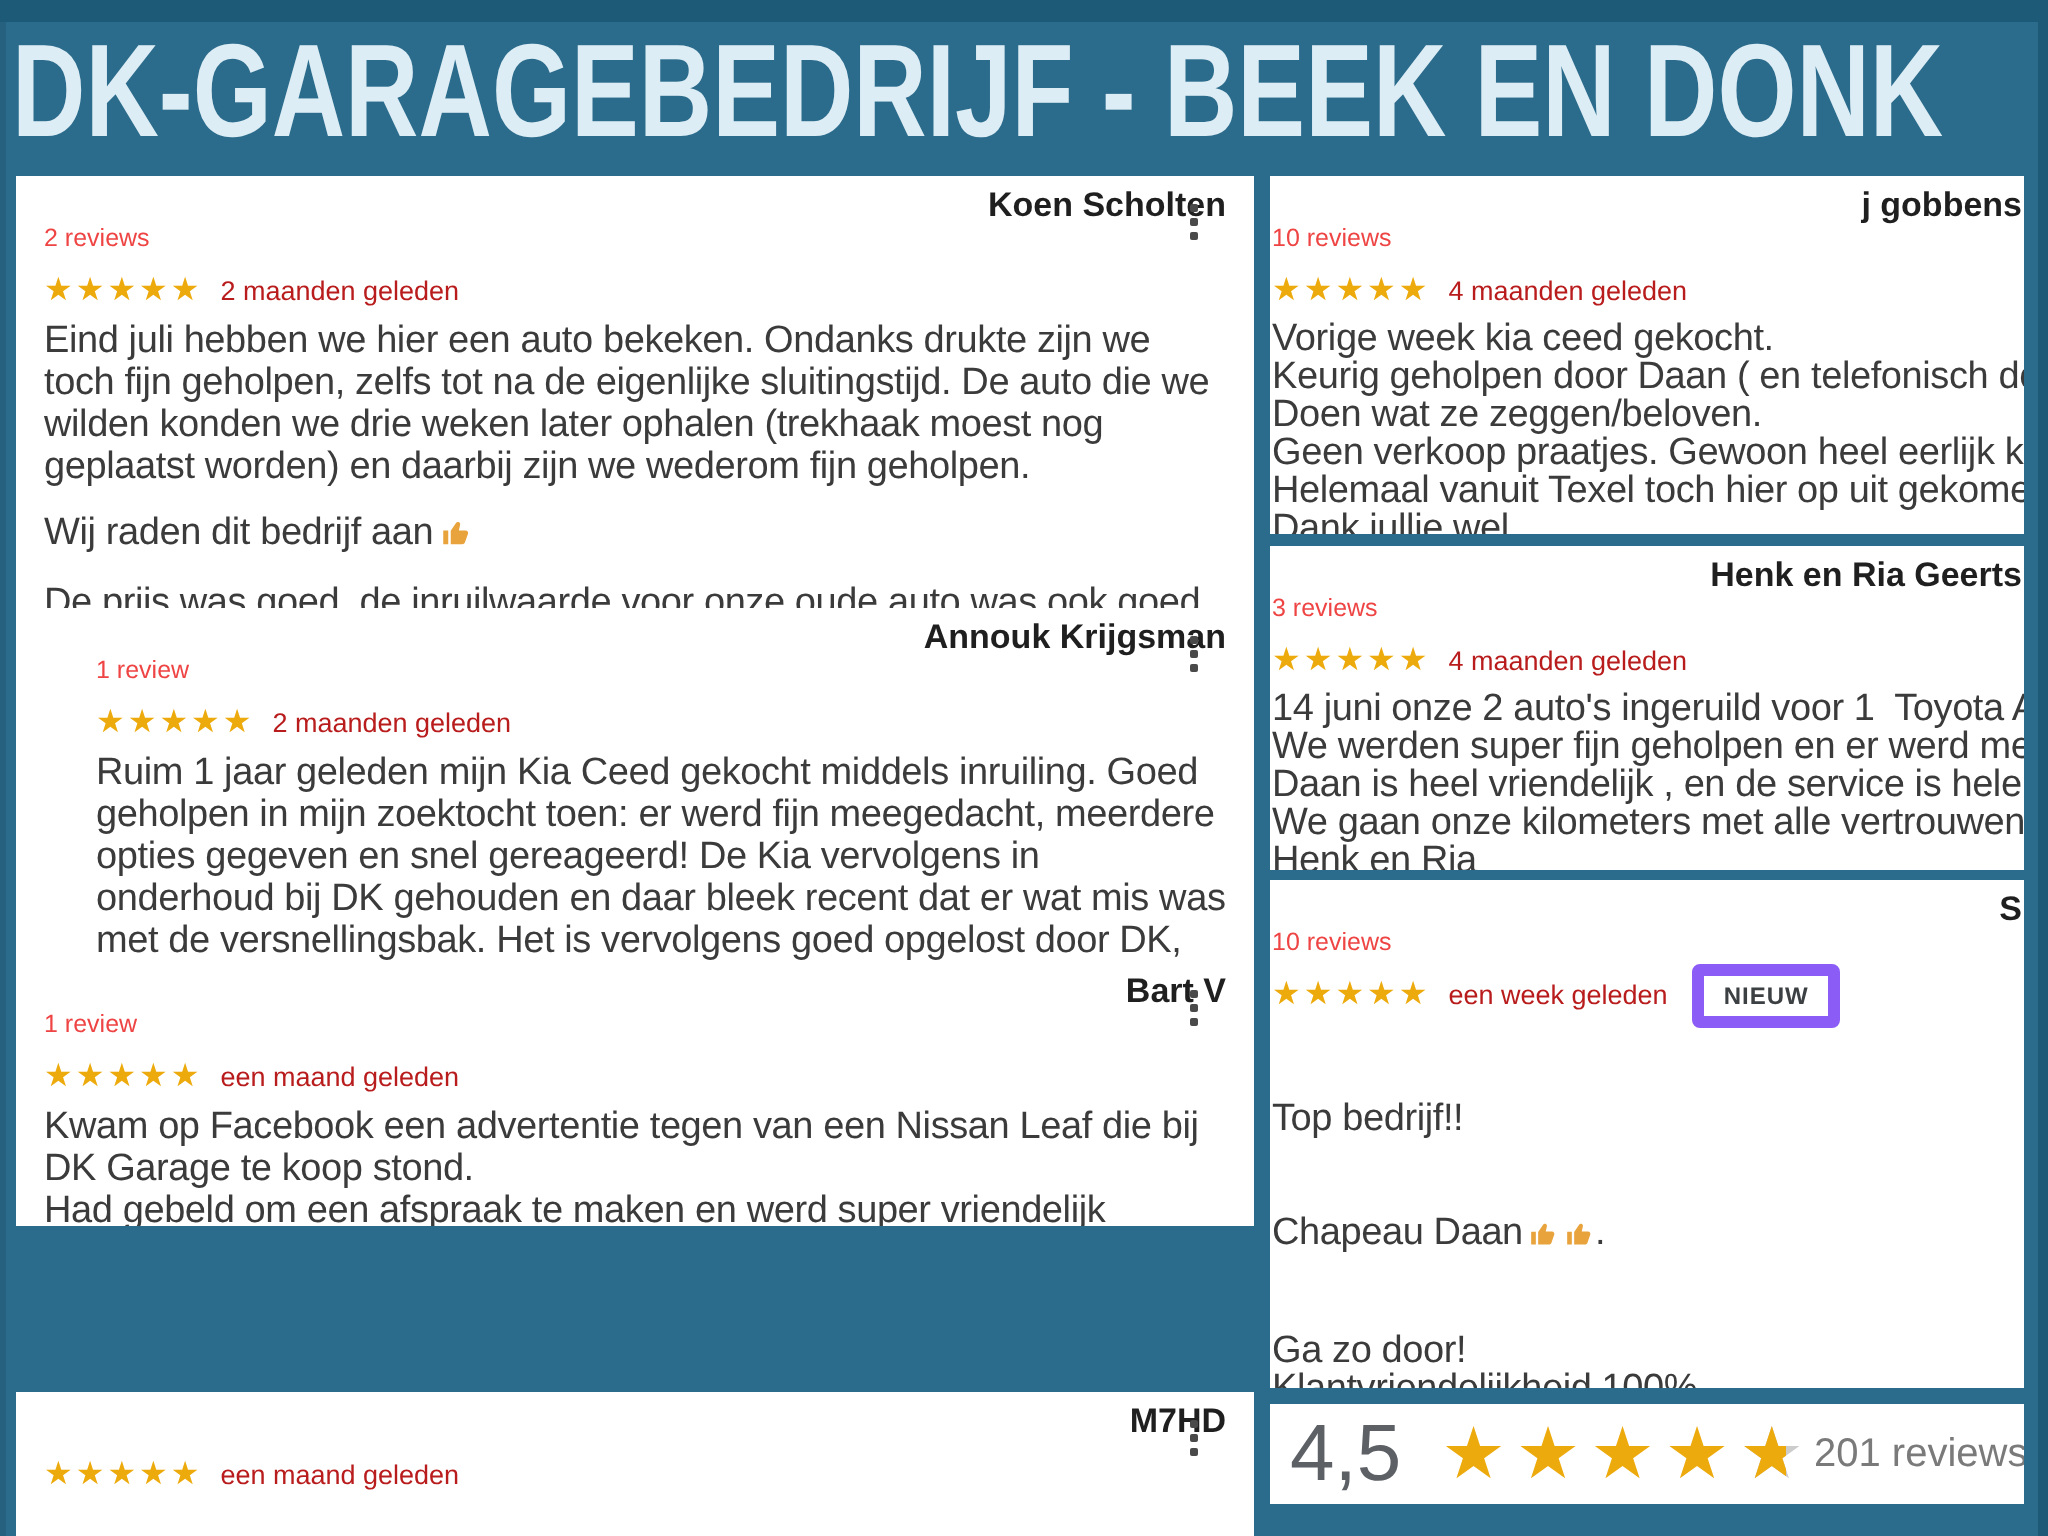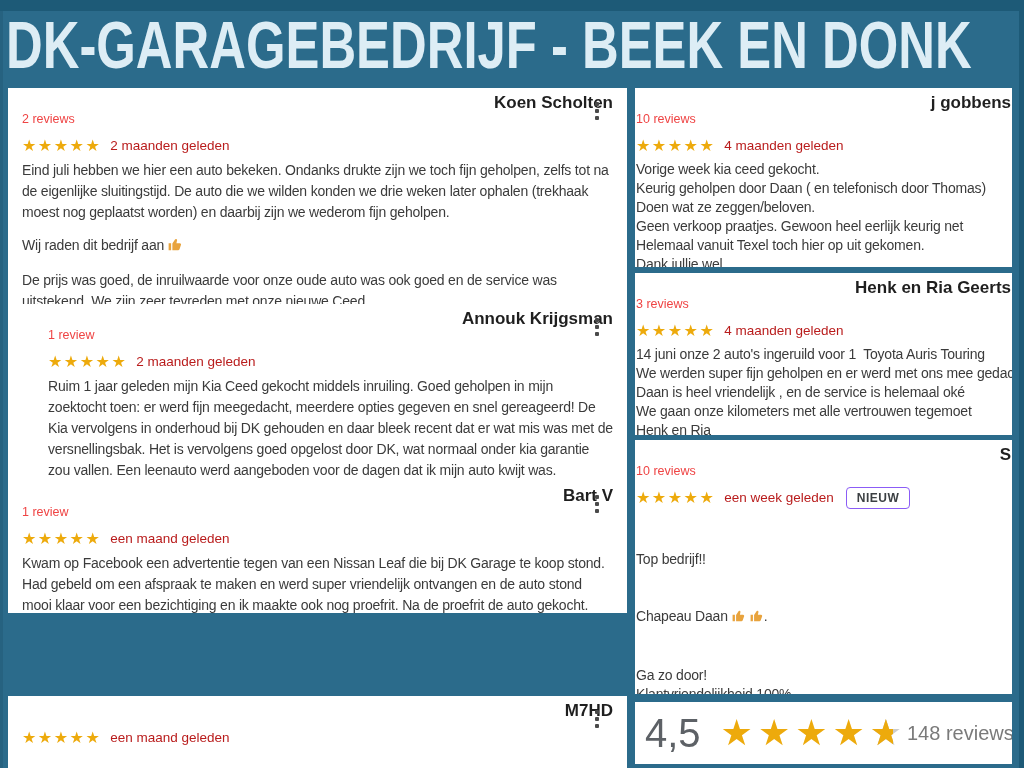--- a/index.html
+++ b/index.html
@@ -23,25 +23,25 @@
     padding:6px 14px;box-sizing:border-box;
   }
   .card.right{padding:6px 1px;}
 
   .name{font-size:17px;font-weight:bold;color:#1f1f1f;line-height:17px;text-align:right;}
   .meta{font-size:12.5px;color:#ef4444;line-height:15px;margin-top:1px;}
   .stars-row{margin-top:8px;height:21px;display:flex;align-items:center;}
   .stars{color:#edaa0c;font-size:16px;letter-spacing:1.5px;line-height:21px;}
   .date{color:#b91c1c;font-size:13.5px;margin-left:9px;}
   .badge{
-    margin-left:12px;border:1px solid #8b5cf6;border-radius:4px;background:#fff;
+    margin-left:12px;border:6px solid #8b5cf6;border-radius:4px;background:#fff;
     padding:3px 10px;font-size:12px;font-weight:bold;color:#3c4043;letter-spacing:0.5px;
   }
 
-  .body{margin-top:4px;font-size:14px;color:#3b3b3b;letter-spacing:-0.2px;}
+  .body{margin-top:4px;font-size:19px;color:#3b3b3b;letter-spacing:-0.2px;}
   .card.left .body{line-height:21px;}
   .card.right .body{line-height:19px;white-space:pre;}
   .body p{margin:0;white-space:pre-line;}
   .body p + p{margin-top:12px;}
 
   .kebab{
     position:absolute;top:12px;right:26px;
     display:flex;flex-direction:column;gap:3px;cursor:pointer;padding:2px;
   }
   .kebab i{width:4px;height:4px;background:#4a4a4a;border-radius:1px;}
@@ -183,17 +183,17 @@
           </svg></span><span>.</span></div>
     <div>Ga zo door!
 Klantvriendelijkheid 100%.
 Vertrouwen 100%.
 Kom zeker weer eens terug.</div>
     
     
   </div>
 </div>
 
-<div class="summary" style="left:635px;top:702px;width:377px;height:62px;">
+<div class="summary" style="left:635px;top:702px;width:377px;height:50px;">
   <span class="score">4,5</span>
   <span class="sum-stars"><span>★★★★</span><span class="partial"><span>★</span><span class="fill">★</span></span></span>
-  <span class="sum-count">148 reviews</span>
+  <span class="sum-count">201 reviews</span>
 </div>
 
 </body></html>

